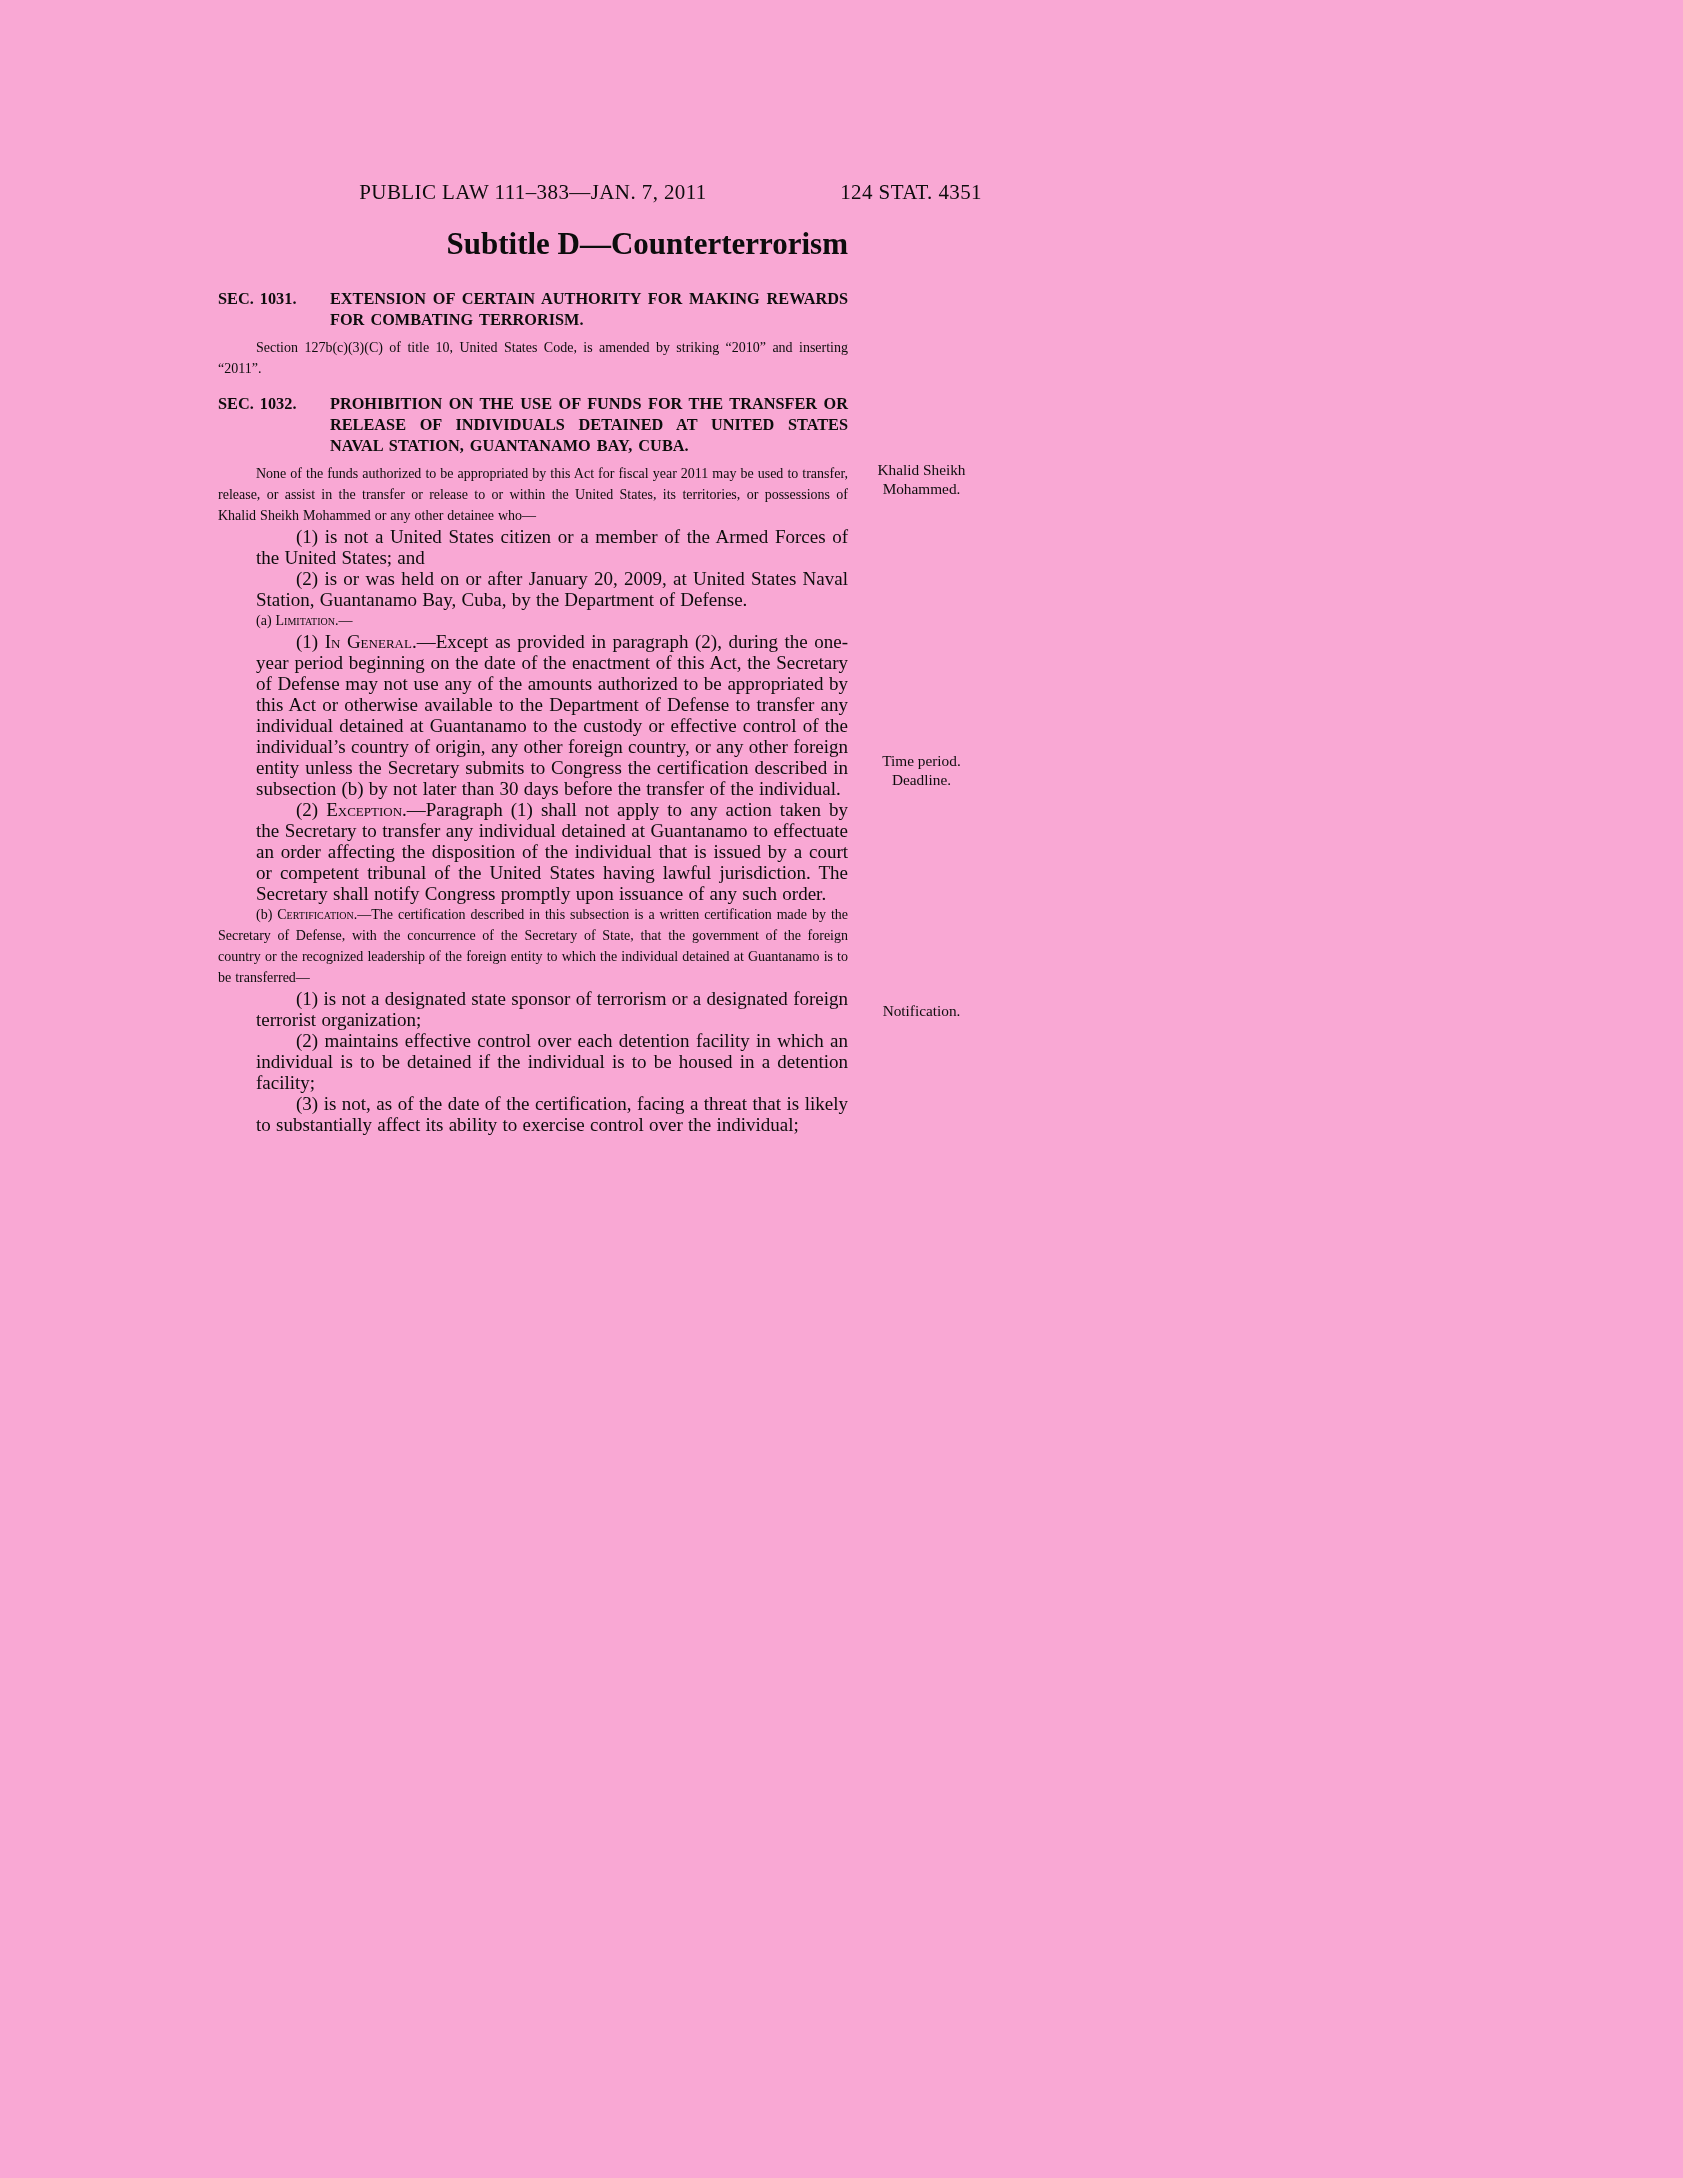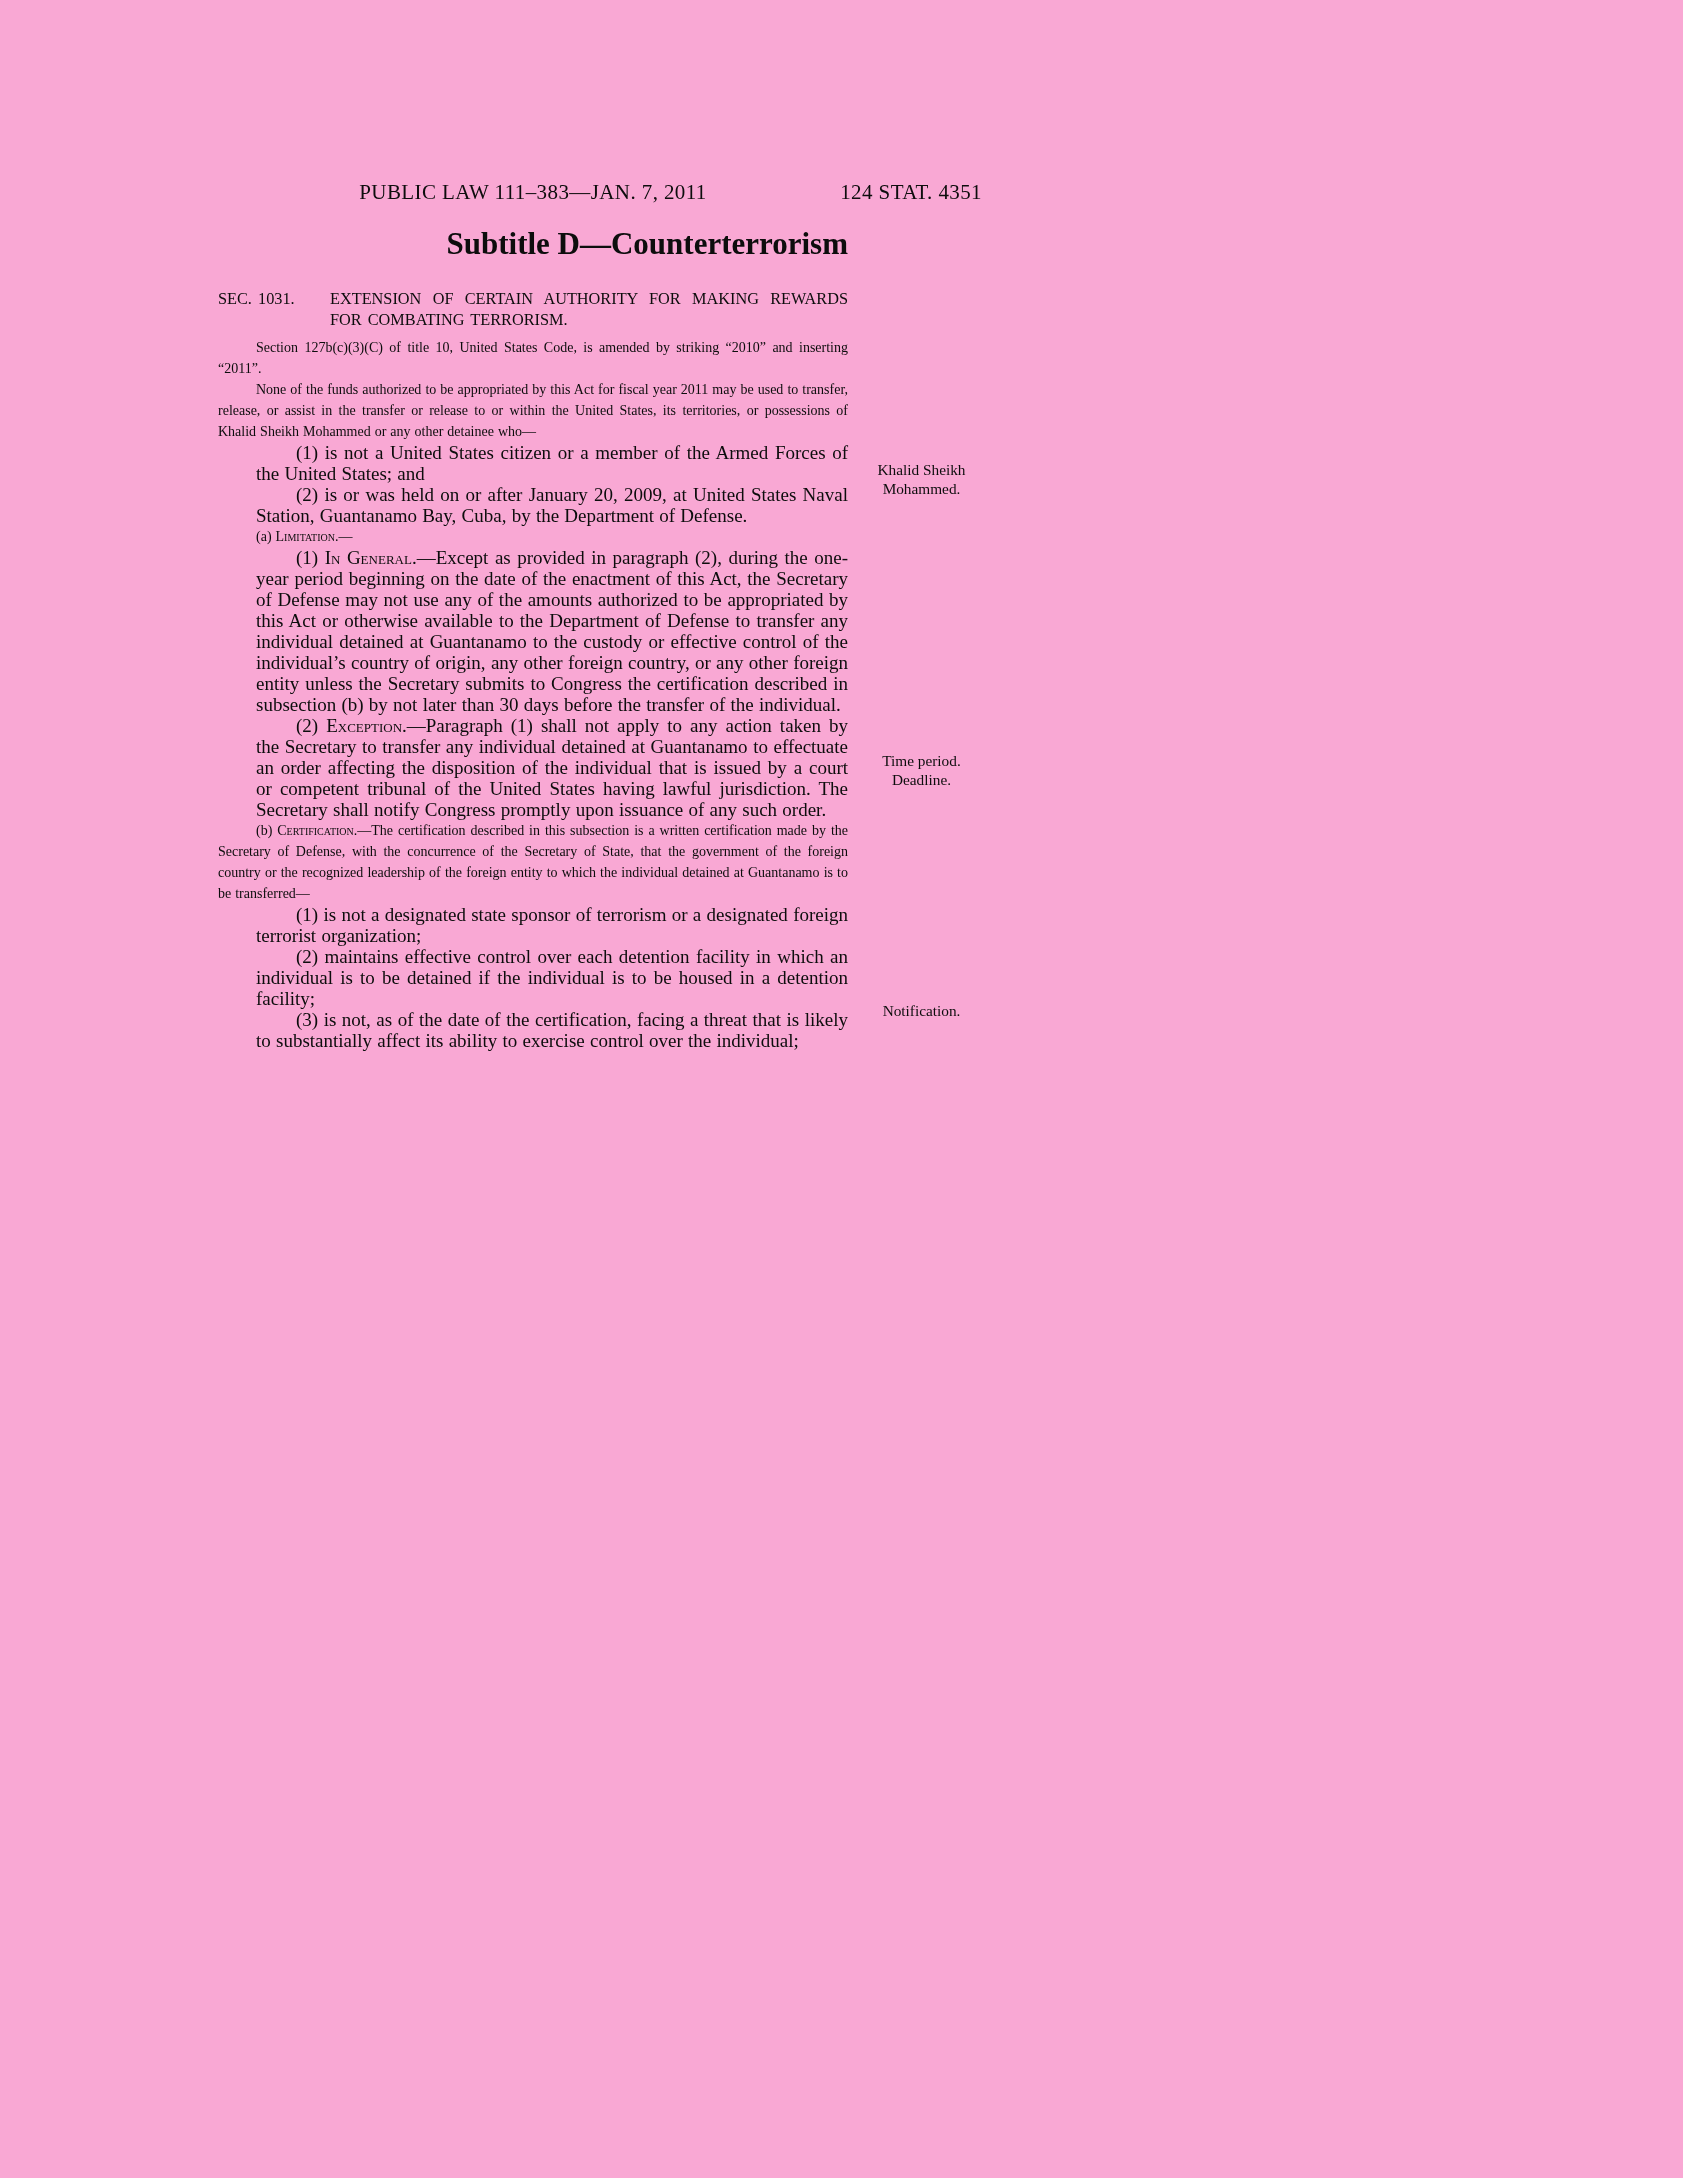--- a/index.html
+++ b/index.html
@@ -33,21 +33,21 @@
   .main-col { width: 630px; }
   h1.subtitle {
     width: 630px;
     font-size: 31px;
     font-weight: bold;
     text-align: right;
     margin: 0 0 26px 0;
   }
   p.sec-heading {
     width: 630px;
-    font-weight: normal;
+    font-weight: bold;
     font-size: 16.3px;
     line-height: 21px;
     padding-left: 112px;
     text-indent: -112px;
     text-align: justify;
     word-spacing: 2px;
     margin-top: 14px;
     margin-bottom: 7px;
   }
   .sec-label { display: inline-block; width: 112px; text-indent: 0; }
@@ -90,20 +90,21 @@
     </div>
 
     <div class="main-col">
 
       <h1 class="subtitle">Subtitle D—Counterterrorism</h1>
 
       <p class="sec-heading"><span class="sec-label">SEC. 1031.</span><span>EXTENSION OF CERTAIN AUTHORITY FOR MAKING REWARDS FOR COMBATING TERRORISM.</span></p>
 
       <p class="body">Section 127b(c)(3)(C) of title 10, United States Code, is amended by striking “2010” and inserting “2011”.</p>
 
+      <p class="sec-heading"><span class="sec-label">SEC. 1032.</span><span>PROHIBITION ON THE USE OF FUNDS FOR THE TRANSFER OR RELEASE OF INDIVIDUALS DETAINED AT UNITED STATES NAVAL STATION, GUANTANAMO BAY, CUBA.</span></p>
 
       <p class="body" id="p-1032-intro">None of the funds authorized to be appropriated by this Act for fiscal year 2011 may be used to transfer, release, or assist in the transfer or release to or within the United States, its territories, or possessions of Khalid Sheikh Mohammed or any other detainee who—</p>
       <p class="clause">(1) is not a United States citizen or a member of the Armed Forces of the United States; and</p>
       <p class="clause">(2) is or was held on or after January 20, 2009, at United States Naval Station, Guantanamo Bay, Cuba, by the Department of Defense.</p>
 
 
       <p class="body"><span>(a) </span><span class="sc">Limitation</span><span>.—</span></p>
 
       <p class="clause" id="p-1033-a1"><span>(1) </span><span class="sc">In General</span><span>.—Except as provided in paragraph (2), during the one-year period beginning on the date of the enactment of this Act, the Secretary of Defense may not use any of the amounts authorized to be appropriated by this Act or otherwise available to the Department of Defense to transfer any individual detained at Guantanamo to the custody or effective control of the individual’s country of origin, any other foreign country, or any other foreign entity unless the Secretary submits to Congress the certification described in subsection (b) by not later than 30 days before the transfer of the individual.</span></p>
 

